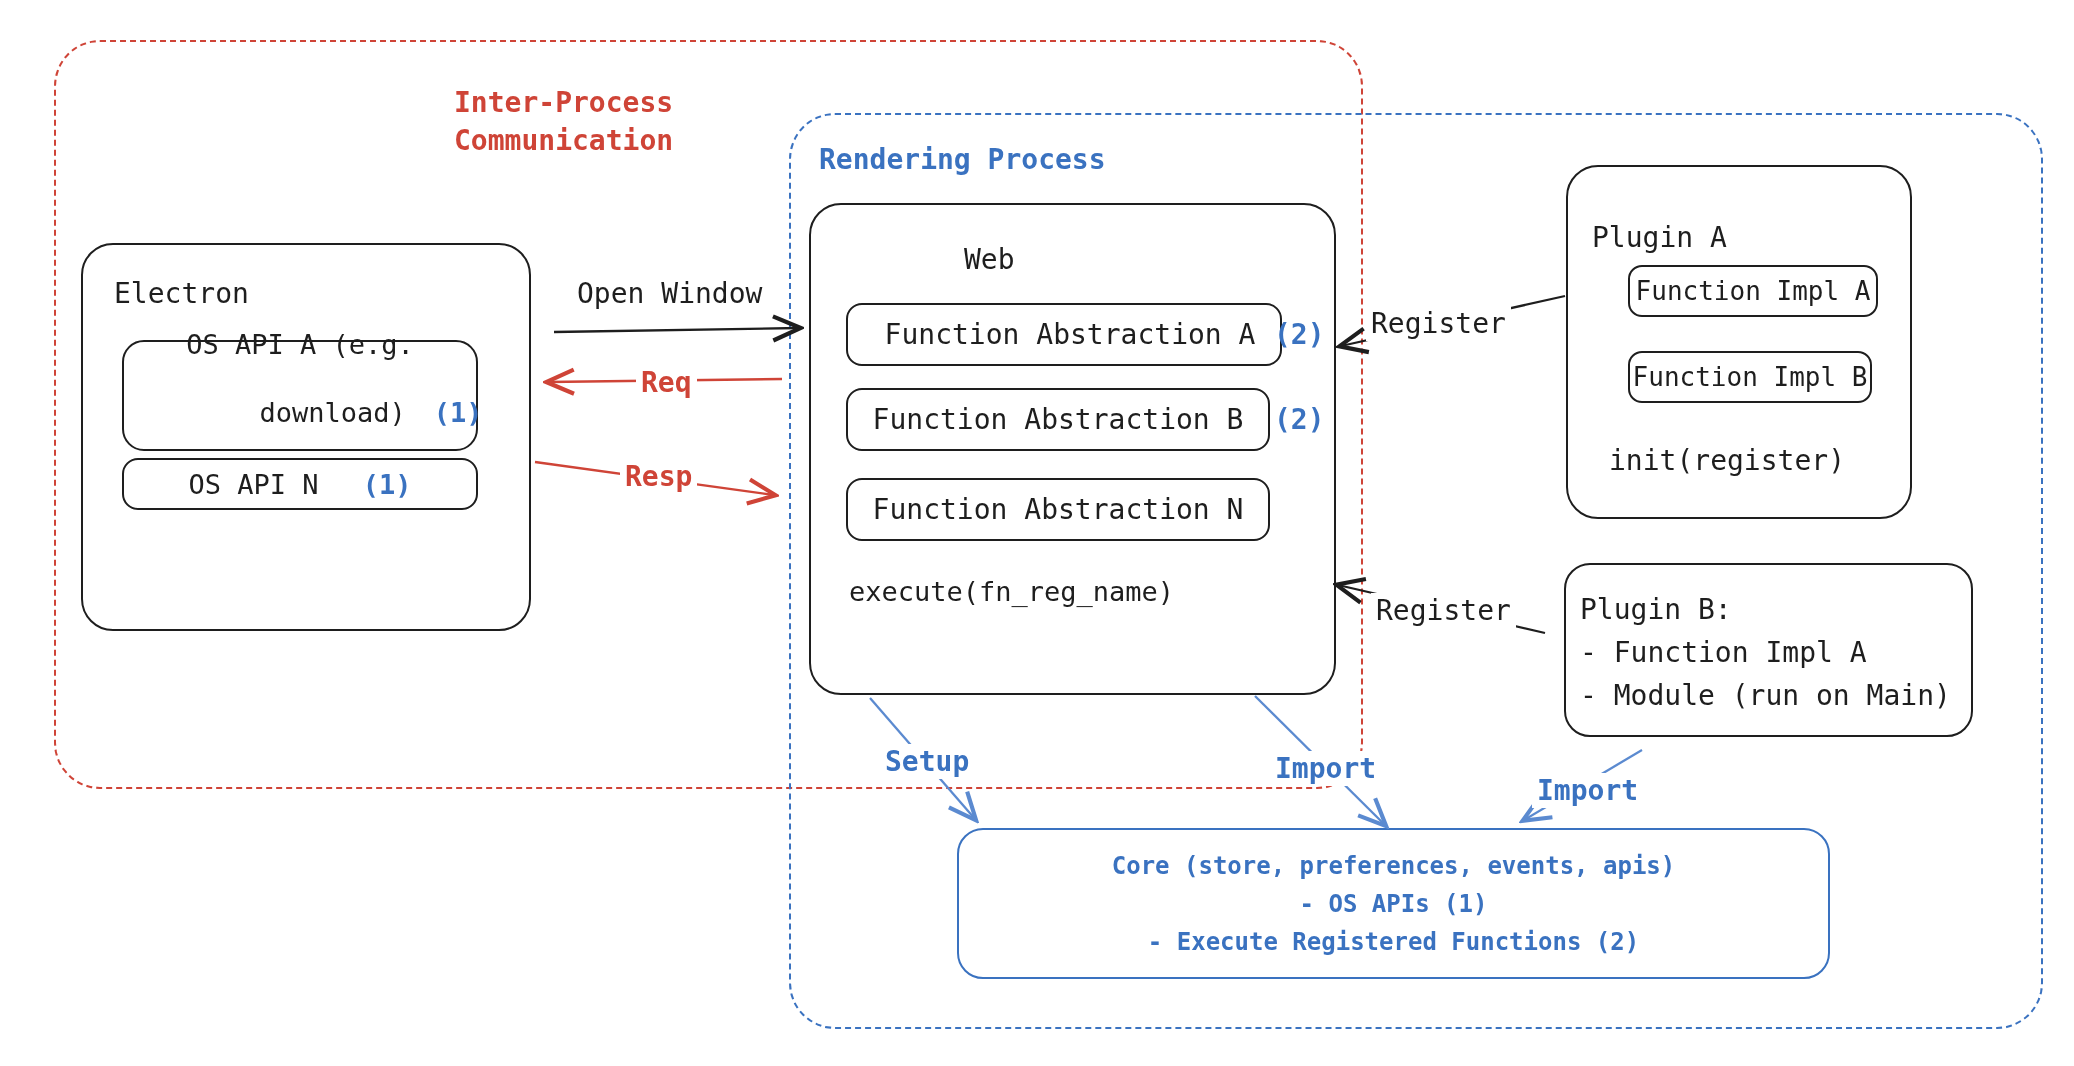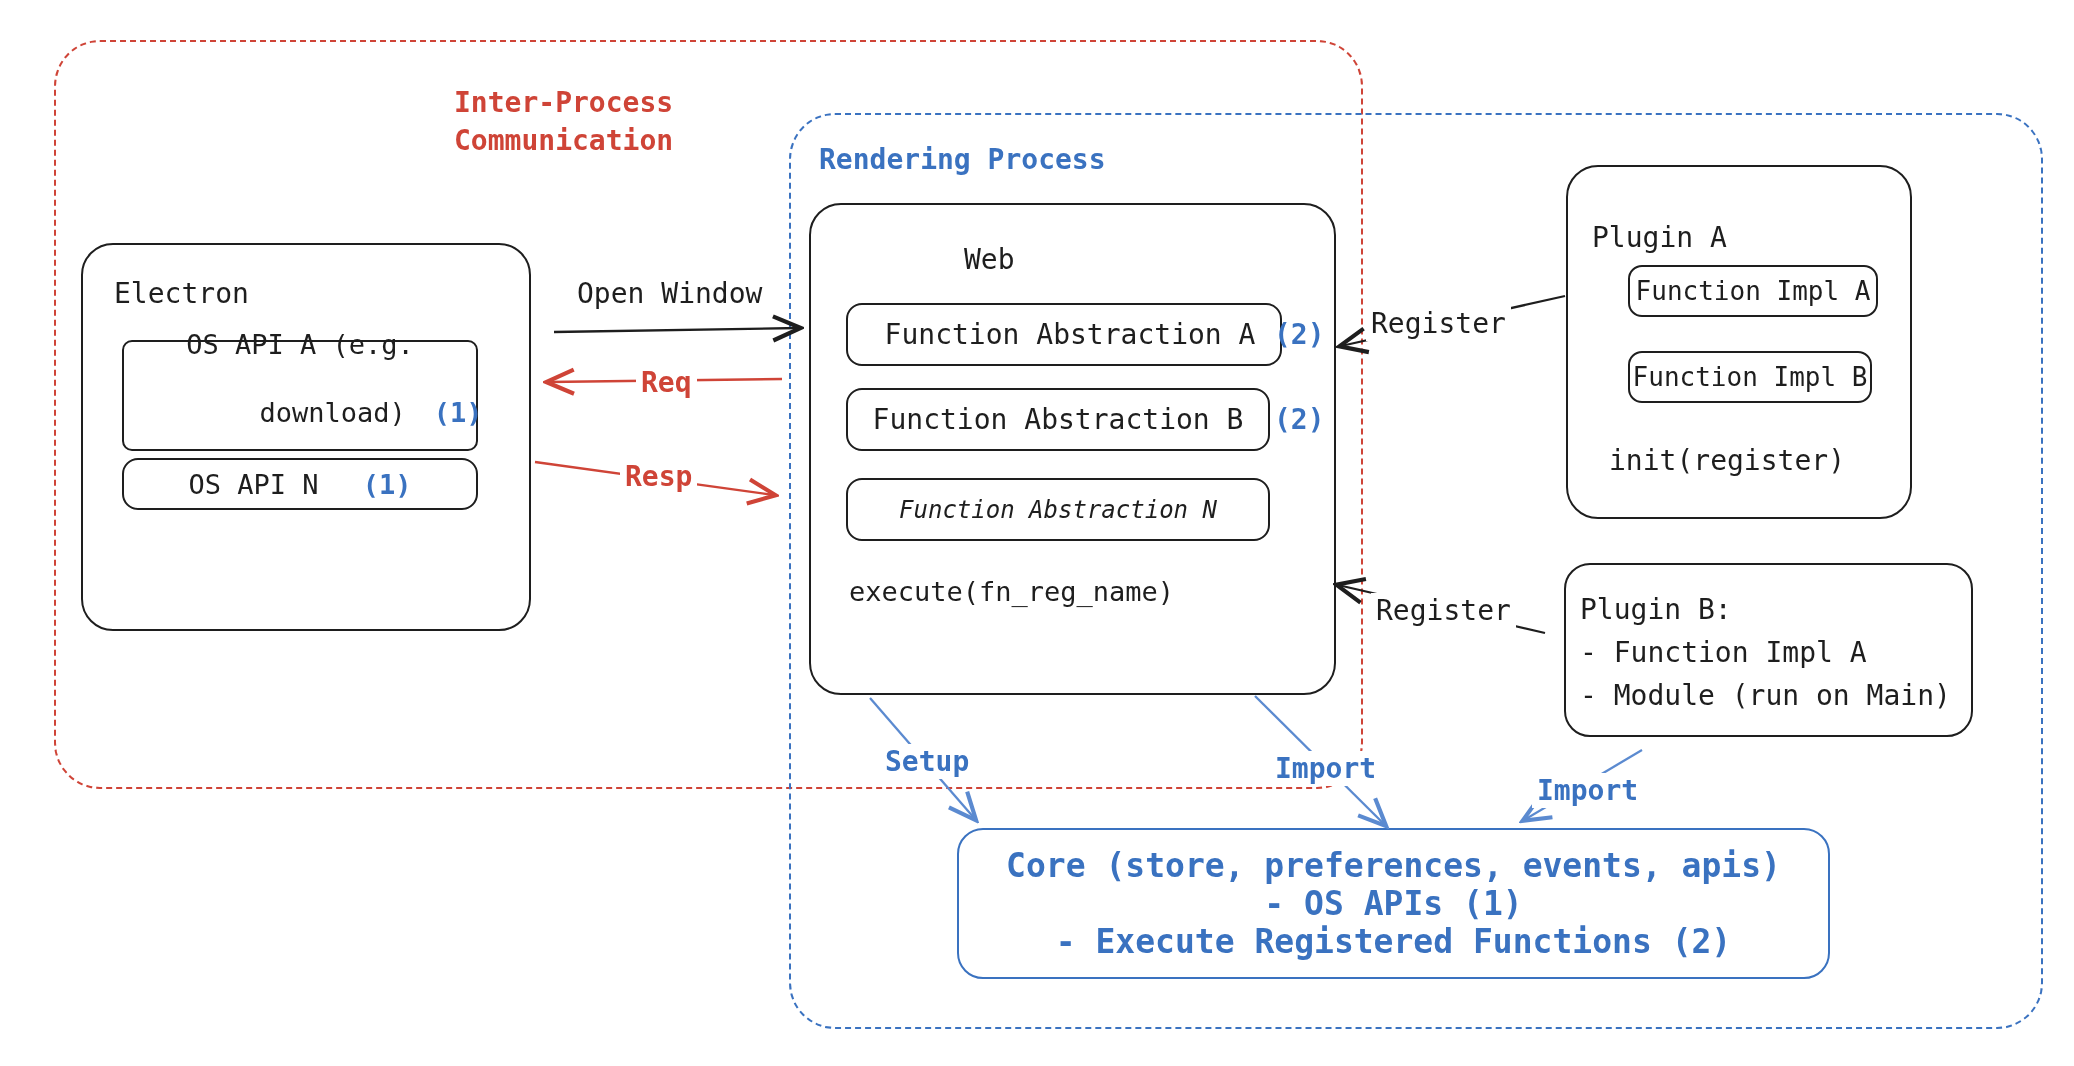--- a/index.html
+++ b/index.html
@@ -24,21 +24,21 @@
   <div class="dashed-frame" style="left:30px;top:40px;width:1305px;height:745px;border-color:#cf4437;"></div>
   <div class="dashed-frame" style="left:765px;top:113px;width:1250px;height:912px;border-color:#3a72c0;"></div>
 
   <div class="lbl red bold" style="left:430px;top:85px;">Inter-Process</div>
   <div class="lbl red bold" style="left:430px;top:123px;">Communication</div>
   <div class="lbl blue bold" style="left:795px;top:142px;">Rendering Process</div>
 
   <div class="solid-box" style="left:57px;top:243px;width:446px;height:384px;border-radius:32px;"></div>
   <div class="lbl" style="left:90px;top:276px;">Electron</div>
 
-  <div class="solid-box" style="left:98px;top:340px;width:352px;height:107px;border-radius:10px;">
+  <div class="solid-box" style="left:98px;top:340px;width:352px;height:107px;border-radius:22px;">
     <div style="width:100%;height:100%;display:flex;flex-direction:column;align-items:center;justify-content:center;font-size:27px;line-height:34px;">
       <div style="white-space:pre;">OS API A (e.g.</div>
       <div style="white-space:pre;padding-left:12px;">
         <span>download)</span><span class="blue bold" style="margin-left:28px;">(1)</span>
       </div>
     </div>
   </div>
 
   <div class="solid-box" style="left:98px;top:458px;width:352px;height:48px;border-radius:16px;">
     <div class="center-line" style="width:100%;height:100%;font-size:27px;white-space:pre;">
@@ -53,42 +53,42 @@
     <div class="center-line" style="width:100%;height:100%;font-size:28px;">Function Abstraction A</div>
   </div>
   <div class="lbl blue bold" style="left:1250px;top:317px;">(2)</div>
 
   <div class="solid-box" style="left:822px;top:388px;width:420px;height:59px;border-radius:16px;">
     <div class="center-line" style="width:100%;height:100%;font-size:28px;">Function Abstraction B</div>
   </div>
   <div class="lbl blue bold" style="left:1250px;top:402px;">(2)</div>
 
   <div class="solid-box" style="left:822px;top:478px;width:420px;height:59px;border-radius:16px;">
-    <div class="center-line" style="width:100%;height:100%;font-size:24px;font-style:italic;">Function Abstraction N</div>
+    <div class="center-line" style="width:100%;height:100%;font-size:28px;">Function Abstraction N</div>
   </div>
 
   <div class="lbl" style="left:825px;top:575px;font-size:27px;">execute(fn_reg_name)</div>
 
   <div class="solid-box" style="left:1542px;top:165px;width:342px;height:350px;border-radius:32px;"></div>
   <div class="lbl" style="left:1568px;top:220px;">Plugin A</div>
   <div class="solid-box" style="left:1604px;top:351px;width:240px;height:48px;border-radius:14px;">
     <div class="center-line" style="width:100%;height:100%;font-size:26px;">Function Impl B</div>
   </div>
   <div class="solid-box" style="left:1604px;top:265px;width:246px;height:48px;border-radius:14px;">
     <div class="center-line" style="width:100%;height:100%;font-size:26px;">Function Impl A</div>
   </div>
   <div class="lbl" style="left:1585px;top:443px;">init(register)</div>
 
   <div class="solid-box" style="left:1540px;top:563px;width:405px;height:170px;border-radius:26px;"></div>
   <div class="lbl" style="left:1556px;top:592px;">Plugin B:</div>
   <div class="lbl" style="left:1556px;top:635px;">- Function Impl A</div>
   <div class="lbl" style="left:1556px;top:678px;">- Module (run on Main)</div>
 
   <div class="blue-box" style="left:933px;top:828px;width:869px;height:147px;border-radius:26px;">
-    <div style="width:100%;height:100%;display:flex;flex-direction:column;align-items:center;justify-content:center;gap:6px;color:#3a72c0;font-weight:700;font-size:33px;line-height:32px;">
+    <div style="width:100%;height:100%;display:flex;flex-direction:column;align-items:center;justify-content:center;gap:6px;color:#3a72c0;font-weight:700;font-size:24px;line-height:32px;">
       <div style="white-space:pre;">Core (store, preferences, events, apis)</div>
       <div style="white-space:pre;">- OS APIs (1)</div>
       <div style="white-space:pre;">- Execute Registered Functions (2)</div>
     </div>
   </div>
 
   <svg class="overlay" viewBox="0 0 2074 1066">
     <defs>
       <marker id="head-black" viewBox="0 0 20 20" refX="17" refY="10" markerWidth="15" markerHeight="15" orient="auto">
         <path d="M2,3 L18,10 L2,17" fill="none" stroke="#1e1e1e" stroke-width="2.4"></path>

